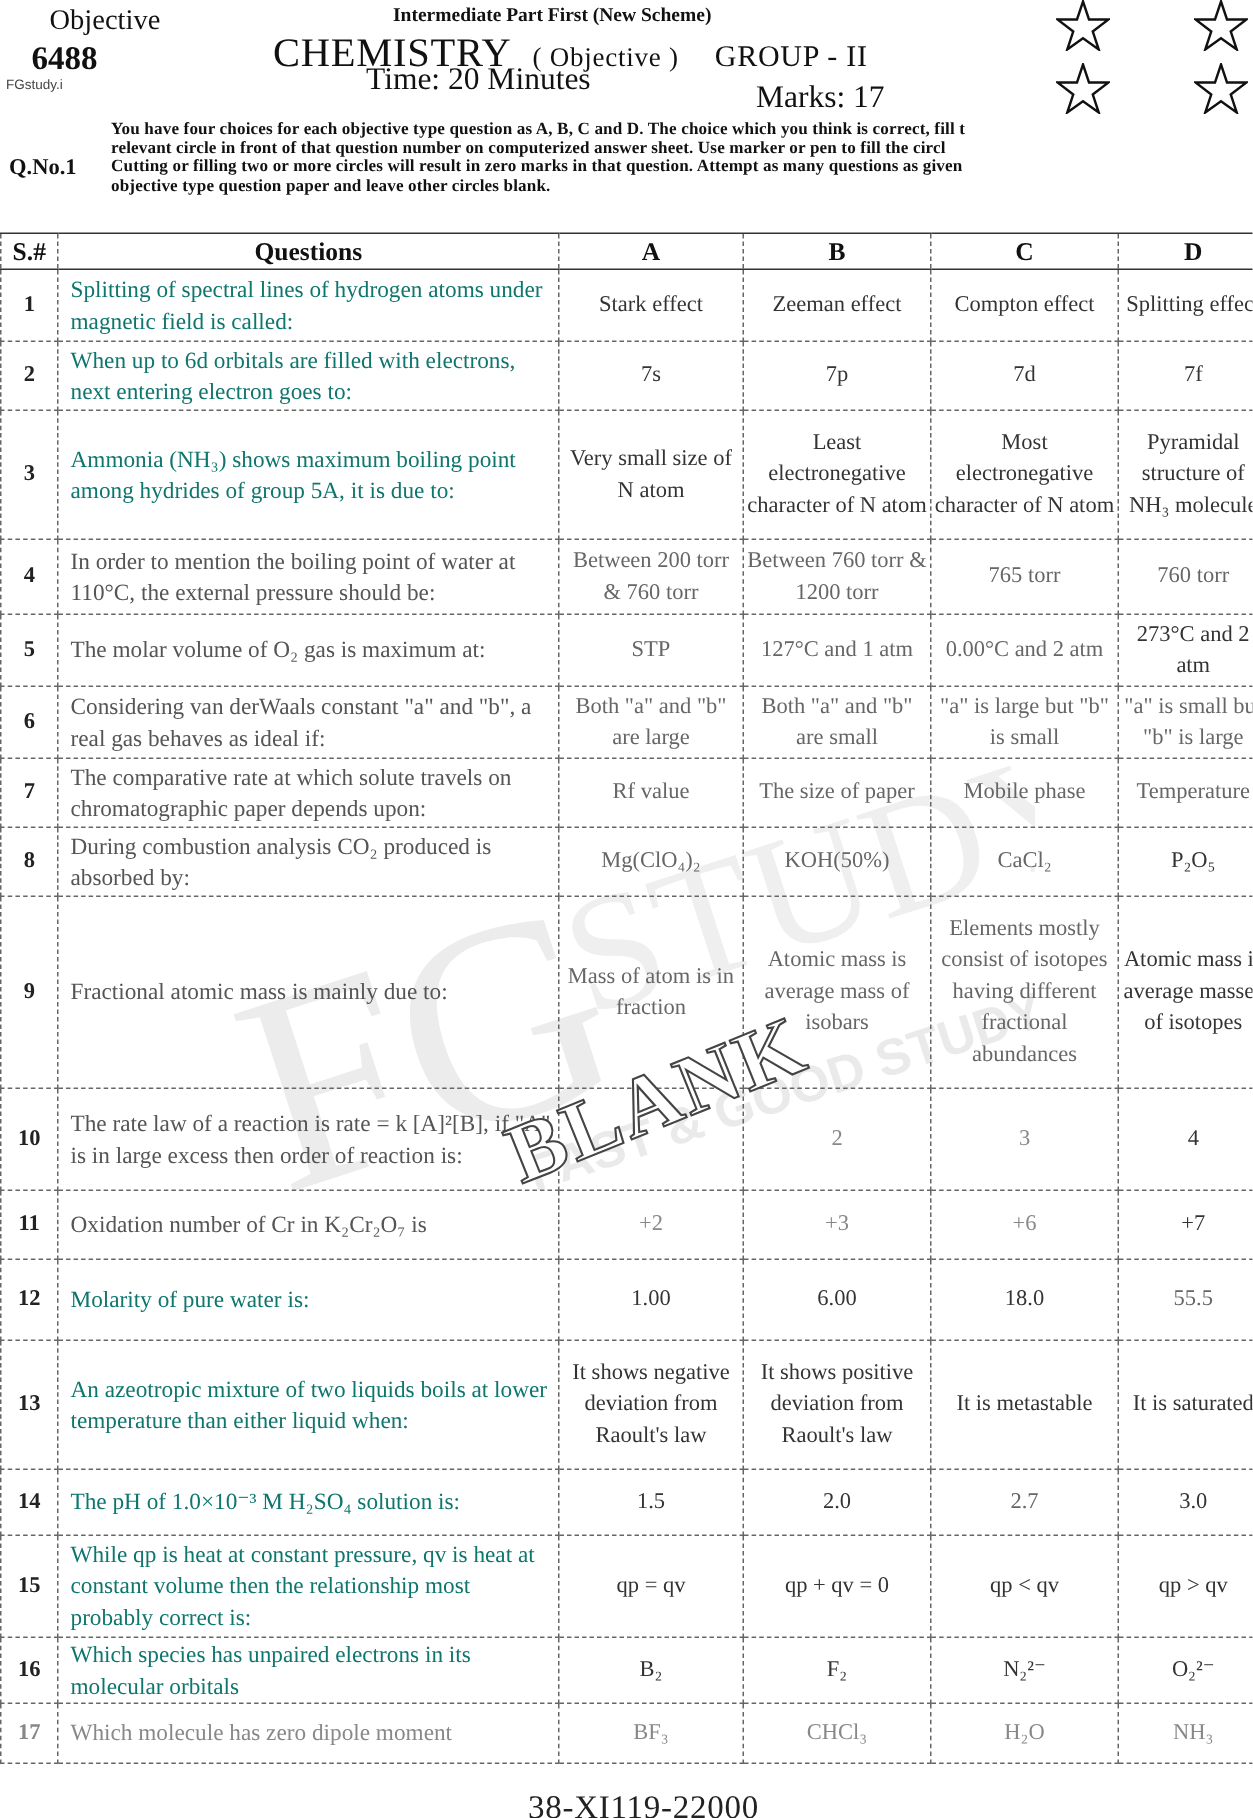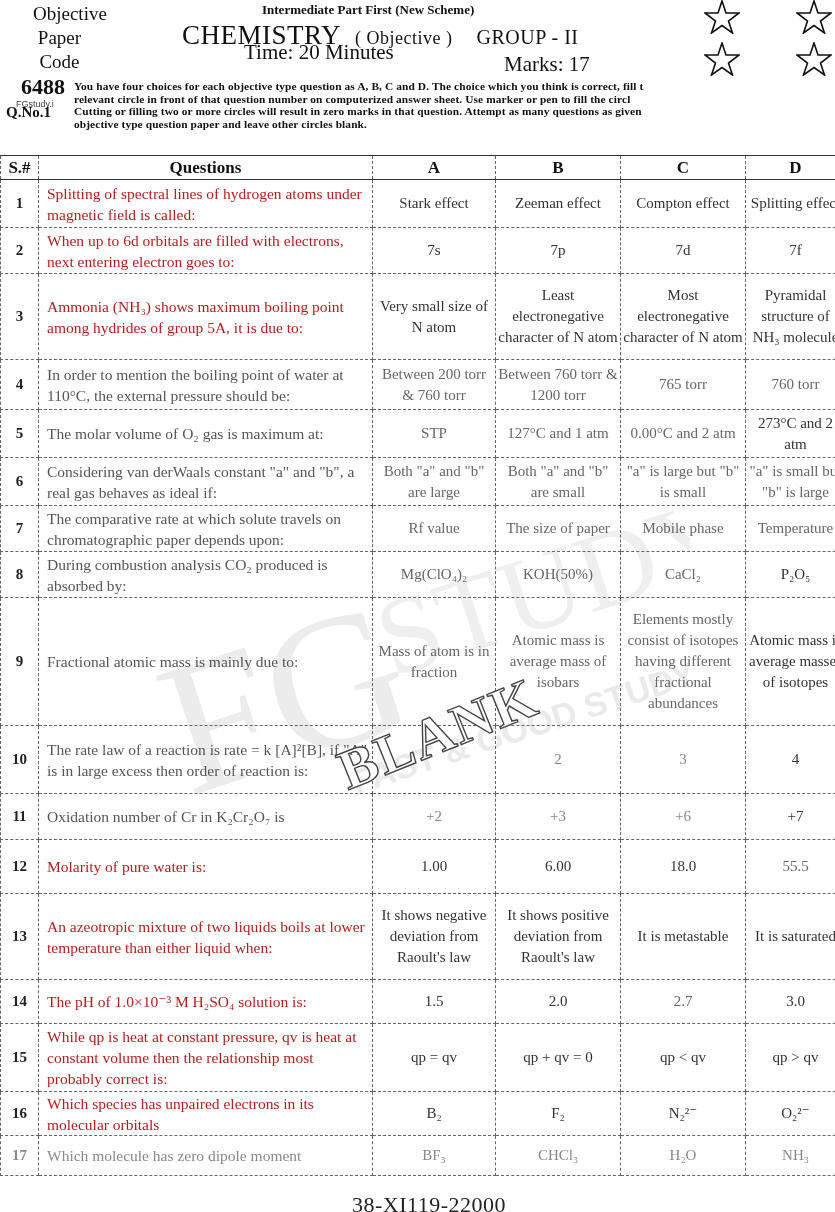--- a/index.html
+++ b/index.html
@@ -2,58 +2,57 @@
 <html><head>
 <meta charset="utf-8">
 <style>
   * { box-sizing: border-box; margin: 0; padding: 0; }
   html, body { width: 835px; height: 1212px; background: #ffffff; overflow: hidden; }
   body { position: relative; font-family: "Liberation Serif", "DejaVu Serif", serif; color: #111; }
 
   .hdr-left { position: absolute; left: 0; top: 2px; width: 86px; text-align: center; }
   .hdr-left .l1, .hdr-left .l2 { font-size: 19px; line-height: 24px; color: #111; padding-left: 33px; }
   .hdr-left .code { font-size: 22px; font-weight: bold; line-height: 24px; margin-top: 1px; }
-  .hdr-left .wm { font-family: "Liberation Sans", sans-serif; font-size: 9px; color: #444; line-height: 10px; text-align: left; padding-left: 16px; }
+  .hdr-left .wm { font-family: "Liberation Sans", sans-serif; font-size: 9px; color: #444; line-height: 10px; text-align: left; padding-left: 4px; }
   .qno { position: absolute; left: 6px; top: 104px; font-size: 15px; font-weight: bold; }
 
   .hdr-center { position: absolute; left: 180px; top: 2px; width: 470px; }
   .hdr-center .inter { font-size: 13px; font-weight: bold; position: absolute; left: 82px; top: 0; white-space: nowrap; }
   .hdr-center .subj { position: absolute; left: 2px; top: 18px; white-space: nowrap; font-size: 27px; letter-spacing: 0.5px; }
   .hdr-center .obj { font-size: 18px; margin-left: 14px; }
   .hdr-center .grp { font-size: 20px; margin-left: 24px; }
   .hdr-center .time { position: absolute; left: 64px; top: 38px; font-size: 21px; white-space: nowrap; }
   .hdr-center .marks { position: absolute; left: 324px; top: 50px; font-size: 21px; white-space: nowrap; }
 
   .stars { position: absolute; top: 0; left: 700px; width: 140px; height: 80px; }
   .star { position: absolute; width: 36px; height: 34px; }
 
   .instr { position: absolute; left: 74px; top: 80px; width: 780px; font-size: 11.4px; font-weight: bold; line-height: 12.6px; white-space: nowrap; letter-spacing: 0.1px; }
 
   table.mcq { position: absolute; left: 0; top: 155px; border-collapse: collapse; table-layout: fixed; width: 845px; }
   table.mcq th, table.mcq td { border: 1px dashed #666; vertical-align: middle; }
   table.mcq th { font-size: 17px; font-weight: bold; height: 24px; text-align: center; border-top: 1px solid #333; border-bottom: 1px solid #333; }
   td.sn { text-align: center; font-size: 15px; font-weight: bold; color: #222; }
-  td.q { font-size: 15.5px; line-height: 21px; padding-left: 8px; color: #b91c1c; }
+  td.q { font-size: 15.5px; line-height: 21px; padding-left: 8px; color: #0f766e; }
   td.opt { text-align: center; font-size: 15px; line-height: 21px; color: #333; padding: 0 2px; }
   td.opt.faint { color: #666; }
   td.q.faint { color: #555; }
   td.faint2 { color: #888 !important; }
 
   .watermark { position: absolute; left: 130px; top: 470px; width: 560px; height: 330px; pointer-events: none; }
   .blank-stamp { position: absolute; left: 340px; top: 700px; width: 210px; height: 100px; pointer-events: none; transform: rotate(-22deg); }
   .blank-stamp span { font-family: "Liberation Serif", serif; font-size: 56px; font-weight: bold; color: #fff; -webkit-text-stroke: 1.4px #444; letter-spacing: 2px; }
 
   .footer-code { position: absolute; left: 352px; top: 1192px; font-size: 22px; color: #222; white-space: nowrap; letter-spacing: 0.5px; }
 </style>
 </head>
 <body>
 
 <div class="hdr-left">
   <div class="l1">Objective</div>
-  <div class="l2">Paper Code</div>
   <div class="code">6488</div>
   <div class="wm">FGstudy.i</div>
 </div>
 <div class="qno">Q.No.1</div>
 
 <div class="hdr-center">
   <div class="inter">Intermediate Part First (New Scheme)</div>
   <div class="subj">
     <span>CHEMISTRY</span><span class="obj">( Objective )</span><span class="grp">GROUP - II</span>
   </div>

